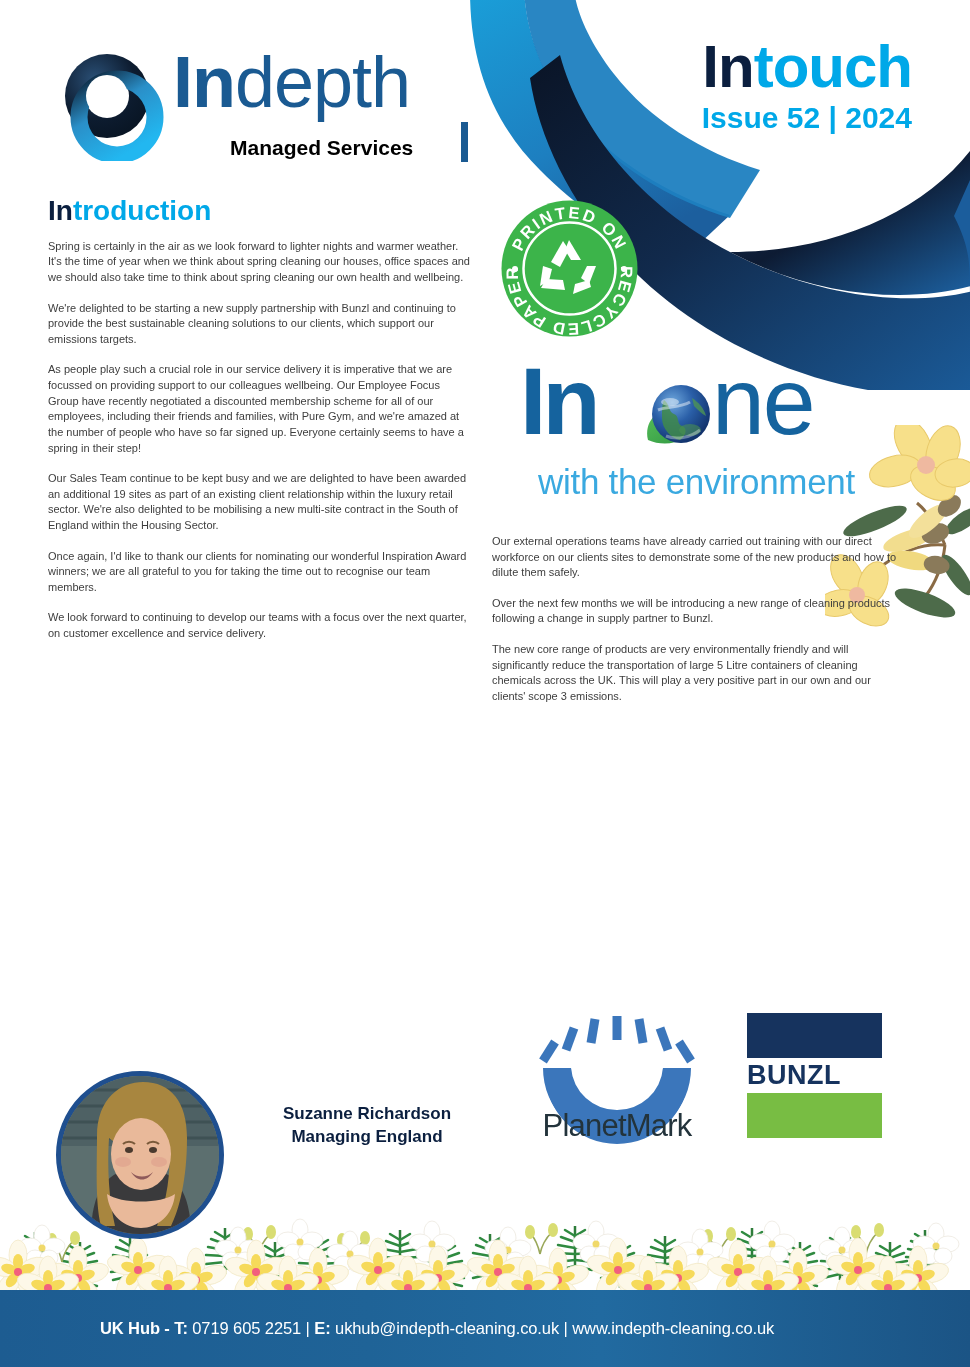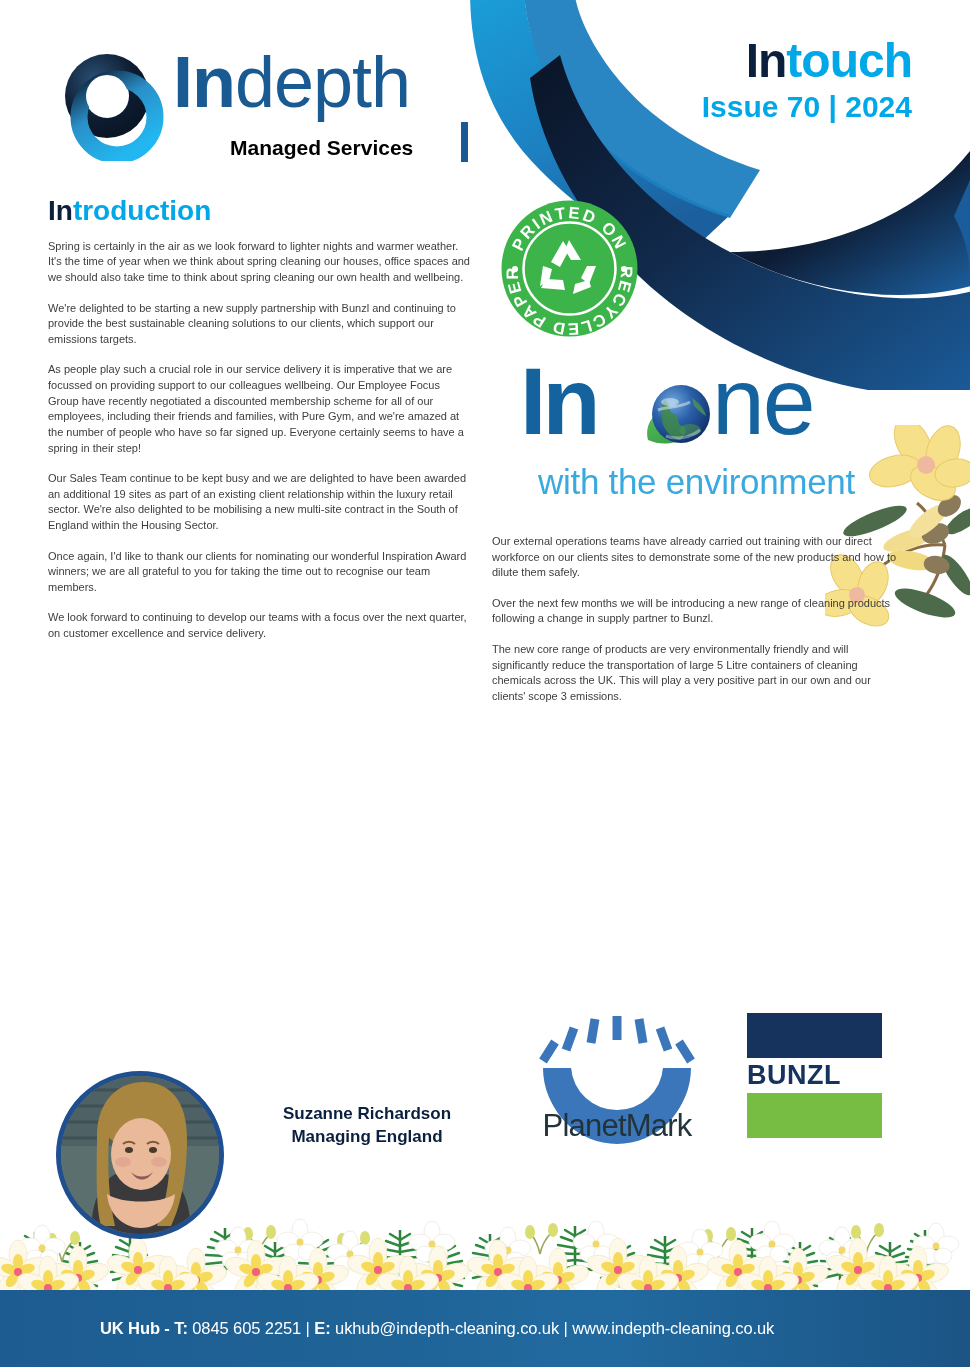--- a/index.html
+++ b/index.html
@@ -19,21 +19,21 @@
   .logo-mark { position:absolute; left:0; top:3px; width:120px; height:110px; }
   .logo-word { position:absolute; left:118px; top:-2px; }
   .logo-indepth { font-size:72px; letter-spacing:-1px; line-height:1; white-space:nowrap;text-align:right; }
   .logo-indepth .b { color:#1a5a92; font-weight:bold; }
   .logo-indepth .l { color:#1a5a92; font-weight:300; }
   .logo-tag { color:#000000; font-size:21px; font-weight:600; position:absolute; left:175px; top:88px; white-space:nowrap; }
   .logo-bar { position:absolute; left:406px; top:74px; width:7px; height:40px; background:#1a5a92; }
 
   
   .masthead { position:absolute; right:58px; top:38px; text-align:right; z-index:5; }
-  .masthead .title { font-size:48px; font-weight:bold; line-height:0.95; letter-spacing:-1px; }
+  .masthead .title { font-size:60px; font-weight:bold; line-height:0.95; letter-spacing:-1px; }
   .masthead .title .dark { color:#0b1f3f; }
   .masthead .title .lite { color:#00a8e8; }
   .masthead .issue { font-size:30px; font-weight:bold; color:#00a8e8; margin-top:6px; letter-spacing:0px; }
 
   
   .recycled-badge { position:absolute; left:497px; top:196px; width:145px; height:145px; z-index:6; }
 
   
   .col-left { position:absolute; left:48px; top:196px; width:424px; z-index:3; }
   h2.section-head { font-size:28px; font-weight:bold; line-height:1.1; margin-bottom:12px; }
@@ -146,21 +146,21 @@
     </div>
   </div>
   <div class="logo-tag">Managed Services</div>
   <div class="logo-bar"></div>
 </div>
 
 <div class="masthead">
   <div class="title">
     <span class="dark">In</span><span class="lite">touch</span>
   </div>
-  <div class="issue">Issue 70 | 2024</div>
+  <div class="issue">Issue 52 | 2024</div>
 </div>
 
 <svg class="recycled-badge" viewBox="0 0 145 145">
   <circle cx="72.5" cy="72.5" r="68" fill="#3cb44a"></circle>
   <circle cx="72.5" cy="72.5" r="46" fill="none" stroke="#ffffff" stroke-width="2.5"></circle>
   <circle cx="18" cy="73" r="3" fill="#ffffff"></circle>
   <circle cx="127" cy="73" r="3" fill="#ffffff"></circle>
   <path id="arcTop" d="M 22 73 A 50.5 50.5 0 0 1 123 73" fill="none"></path>
   <path id="arcBot" d="M 124 76 A 51 51 0 0 1 21 76" fill="none"></path>
   <text font-family="Liberation Sans, sans-serif" font-size="16.5" font-weight="bold" fill="#ffffff" letter-spacing="2.2">
@@ -452,15 +452,15 @@
     <use href="#plumeria" x="408" y="118"></use>
     <use href="#plumeria" x="528" y="118"></use>
     <use href="#plumeria" x="648" y="118"></use>
     <use href="#plumeria" x="768" y="118"></use>
     <use href="#plumeria" x="888" y="118"></use>
   </g>
 </svg>
 
 <div class="footer">
   <div class="footer-text">
-    <b>UK Hub - T:</b><span class="ln"> 0845 605 2251 </span><span class="ln">| </span><b>E:</b><span class="ln"> ukhub@indepth-cleaning.co.uk </span><span class="ln">| </span><span class="ln">www.indepth-cleaning.co.uk</span>
+    <b>UK Hub - T:</b><span class="ln"> 0719 605 2251 </span><span class="ln">| </span><b>E:</b><span class="ln"> ukhub@indepth-cleaning.co.uk </span><span class="ln">| </span><span class="ln">www.indepth-cleaning.co.uk</span>
   </div>
 </div>
 
 </body></html>

